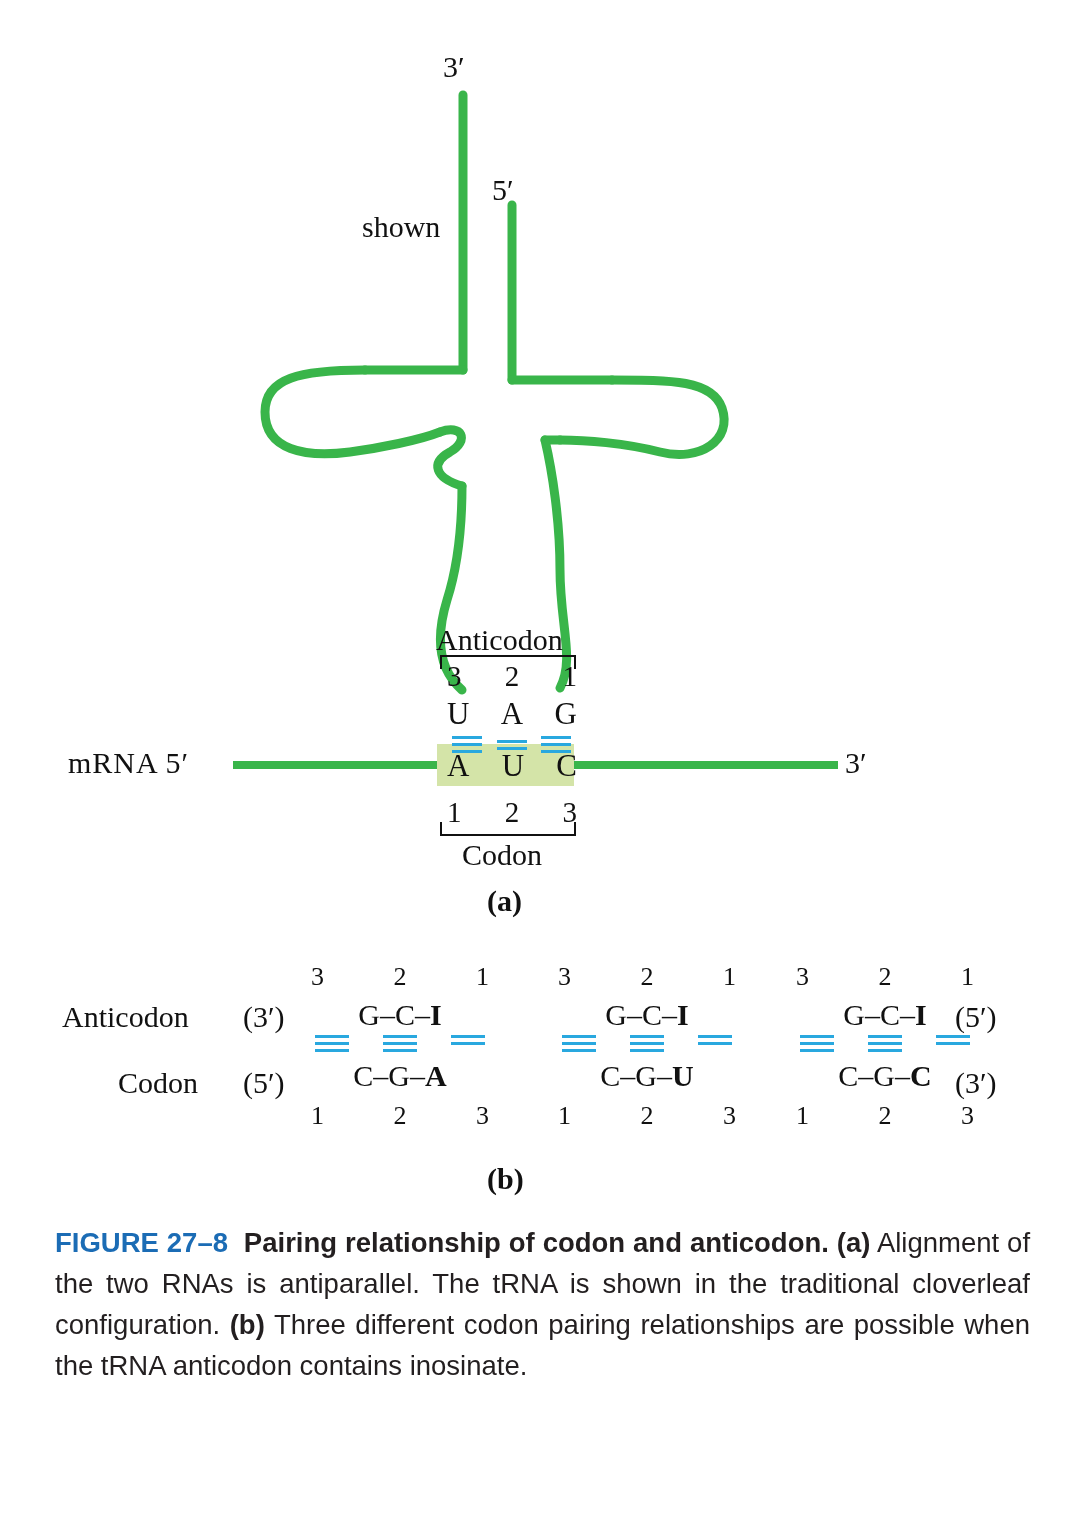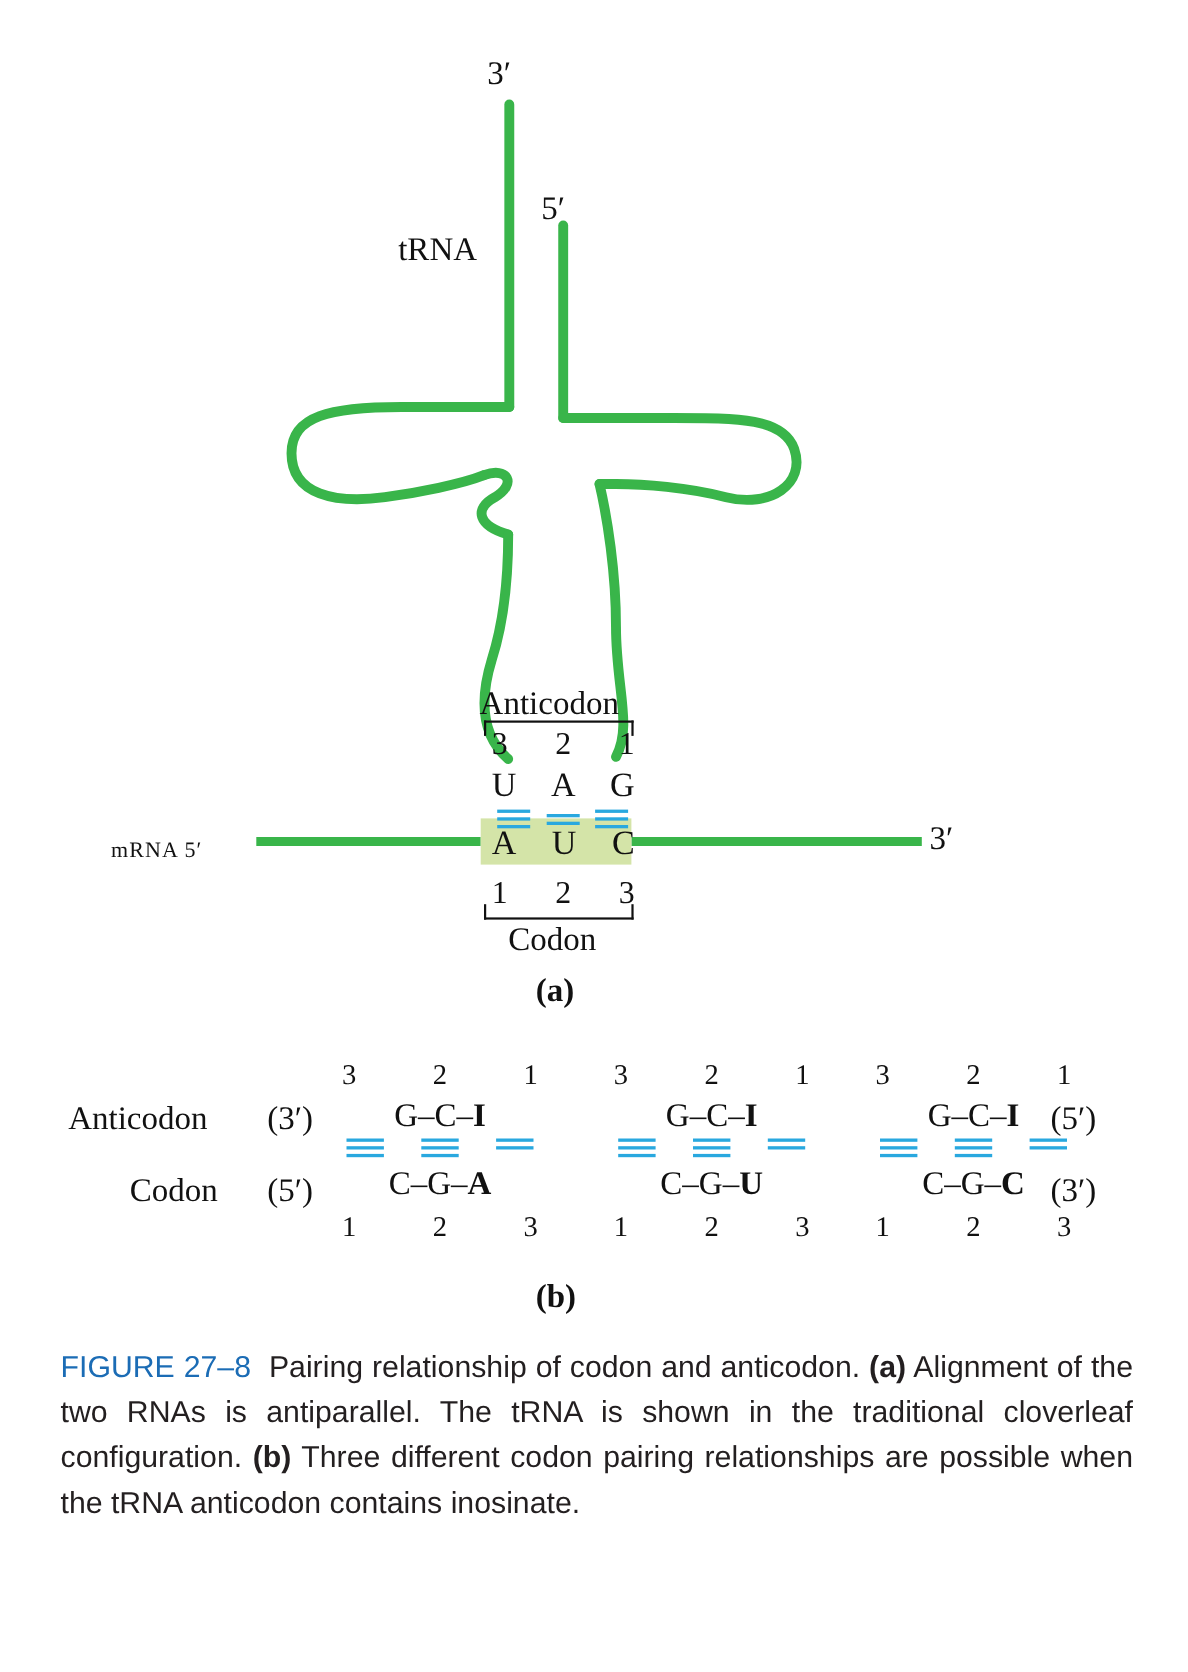--- a/index.html
+++ b/index.html
@@ -46,25 +46,24 @@
     left: 492px;
     top: 173px;
     font-size: 30px;
   }
   #label-trna {
     left: 362px;
     top: 210px;
     font-size: 30px;
   }
   #label-mrna {
-    left: 101px;
+    left: 68px;
     top: 746px;
-    font-size: 20px;
+    font-size: 30px;
     letter-spacing: 1px;
-    margin-top: 16px;
   }
   #label-mrna-3prime {
     left: 845px;
     top: 746px;
     font-size: 30px;
   }
 
   #label-anticodon-a {
     left: 436px;
     top: 623px;
@@ -232,24 +231,24 @@
     top: 1222px;
     width: 975px;
     font-family: "Liberation Sans", sans-serif;
     font-size: 27.5px;
     line-height: 41px;
     color: #231f20;
     text-align: justify;
   }
   #figure-caption .fignum {
     color: #1b6cb5;
-    font-weight: normal;
+    font-weight: bold;
   }
   #figure-caption .figtitle {
-    font-weight: normal;
+    font-weight: bold;
   }
   #figure-caption .bold {
     font-weight: bold;
   }
 </style>
 </head>
 <body>
 
 <div id="panel-a">
 
@@ -284,21 +283,21 @@
     <g stroke="#39b54a" stroke-width="8" stroke-linecap="butt">
       <line x1="233" y1="765" x2="437" y2="765"></line>
       <line x1="574" y1="765" x2="838" y2="765"></line>
     </g>
   </svg>
 
   <div id="codon-highlight"></div>
 
   <div class="lbl" id="label-3prime-top">3′</div>
   <div class="lbl" id="label-5prime-top">5′</div>
-  <div class="lbl" id="label-trna">tRNA</div>
+  <div class="lbl" id="label-trna">shown</div>
   <div class="lbl" id="label-mrna">mRNA  5′</div>
   <div class="lbl" id="label-mrna-3prime">3′</div>
 
   <div class="lbl" id="label-anticodon-a">Anticodon</div>
   <div id="anticodon-bracket"></div>
 
   <div id="anticodon-nums">
     <span>3</span>
     <span>2</span>
     <span>1</span>

